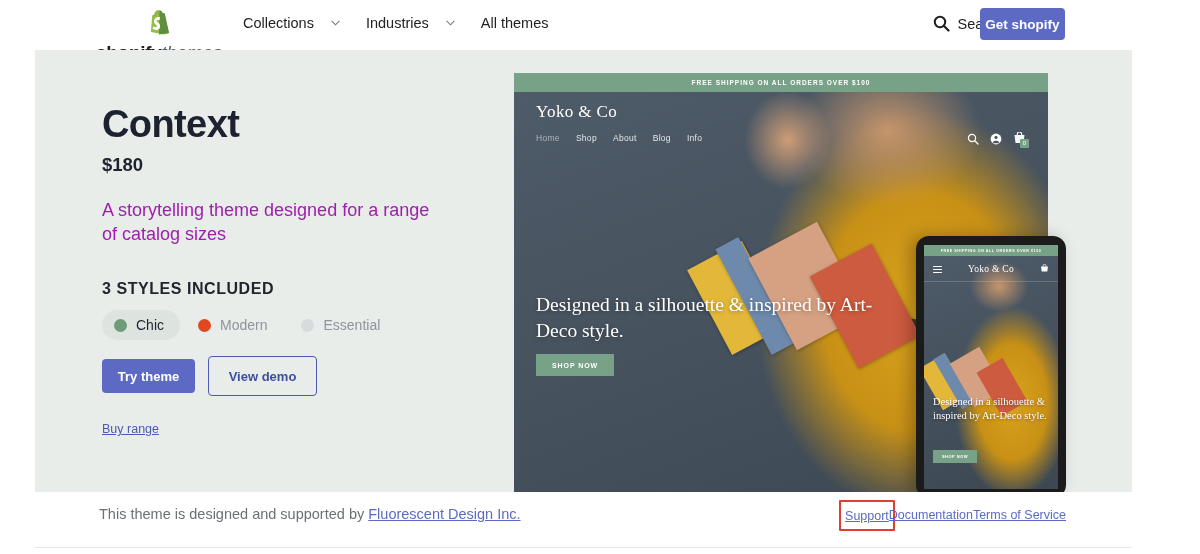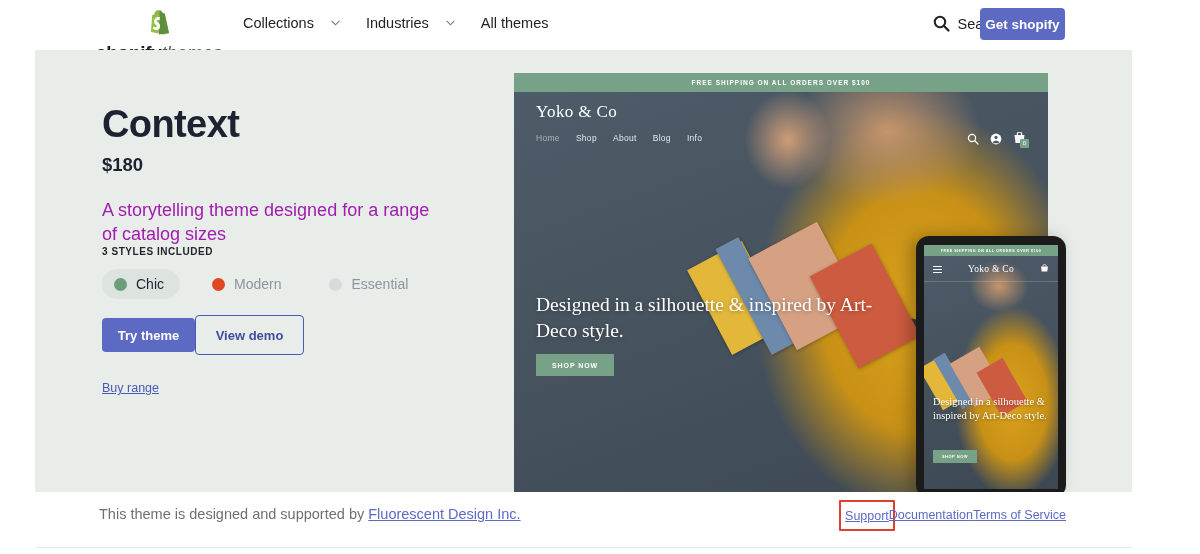--- a/index.html
+++ b/index.html
@@ -73,37 +73,38 @@
   }
   .theme-price {
     margin-top: 9px;
     font-size: 18.5px; font-weight: 600; color: #1c2230;
   }
   .theme-desc {
     margin-top: 22px; width: 345px;
     font-size: 18px; line-height: 1.35; color: #a21caf; font-weight: 400;
   }
   .styles-label {
-    font-size: 10px; font-weight: 700; letter-spacing: 0.55px;
+    margin-top: 34px;
+    font-size: 16px; font-weight: 700; letter-spacing: 0.55px;
     color: #22262c;
   }
   .styles-row {
-    margin-top: 12px; display: flex; align-items: center; gap: 20px; text-align: right;
+    margin-top: 12px; display: flex; align-items: center; gap: 6px; text-align: right;
   }
   .style-chip {
     display: flex; align-items: center; gap: 9px;
     padding: 7px 16px 7px 12px; border-radius: 20px;
     cursor: pointer; white-space: nowrap;
   }
   .style-chip.active { background: #dde4e0; }
   .style-chip .dot { width: 13px; height: 13px; border-radius: 50%; display: block; flex: 0 0 auto; }
   .style-chip .nm { font-size: 14px; color: #8e959e; }
   .style-chip.active .nm { color: #1c2230; font-weight: 400; }
 
-  .btn-row { margin-top: 16px; display: flex; align-items: center; gap: 0; }
+  .btn-row { margin-top: 16px; display: flex; align-items: center; gap: 13px; }
   .btn-try {
     width: 93px; height: 34px;
     background: #5c6ac4; color: #ffffff;
     border: none; border-radius: 4px;
     font-family: "Liberation Sans", sans-serif;
     font-size: 13px; font-weight: 700; cursor: pointer;
     display: flex; align-items: center; justify-content: center;
   }
   .btn-demo {
     width: 109px; height: 40px;

